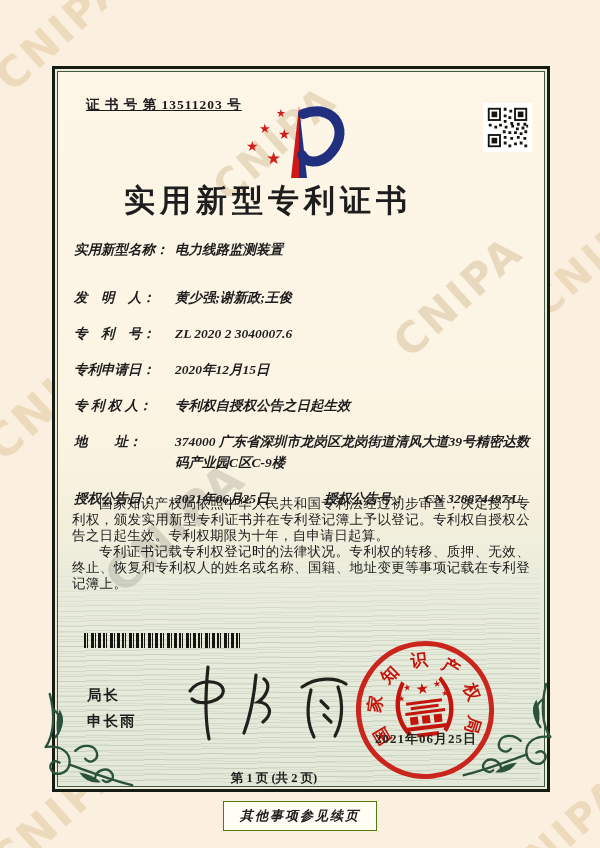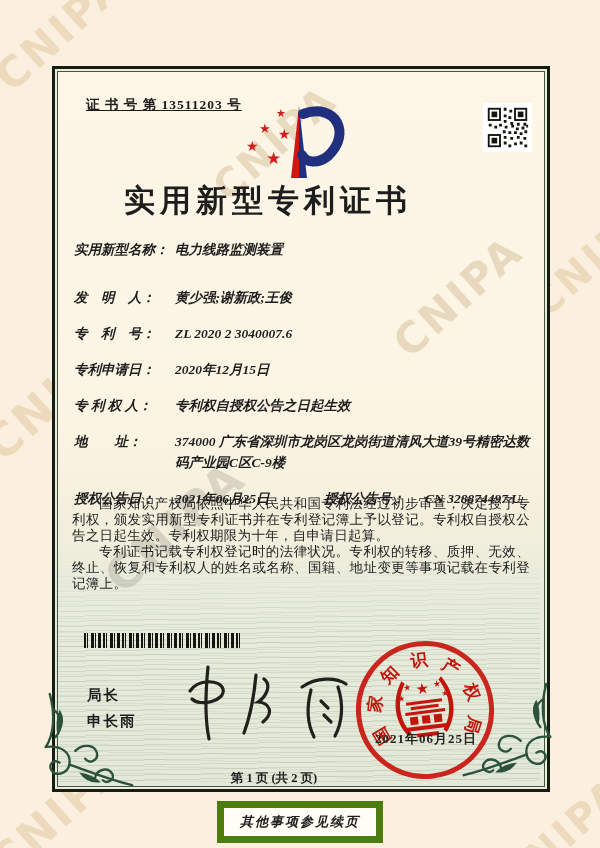--- a/index.html
+++ b/index.html
@@ -54,21 +54,21 @@
   .seal{left:356px;top:641px;width:138px;height:138px;border-radius:50%;
         border:5px solid rgba(200,21,14,0.92);box-sizing:border-box;
         transform:rotate(-7deg);z-index:2;}
   .seal-char{position:absolute;left:50%;top:50%;font-size:17px;font-weight:bold;
         color:#c4150c;font-family:"Liberation Serif","DejaVu Serif",serif;}
   .emblem{position:absolute;left:50%;top:50%;transform:translate(-50%,-52%);}
   .seal-date{left:350px;top:730px;width:152px;text-align:center;font-size:13px;
         font-weight:bold;letter-spacing:1px;color:#252520;z-index:3;}
   .pagefoot{left:52px;top:770px;width:444px;text-align:center;font-size:12.5px;font-weight:600;}
   .contbox{top:801px;left:50%;transform:translateX(-50%);background:#fffdf4;
-        border:7px solid #4d7c0f;padding:5px 16px;font-size:13px;font-weight:600;
+        border:1px solid #4d7c0f;padding:5px 16px;font-size:13px;font-weight:600;
         letter-spacing:2px;z-index:2;font-style:italic;}
   .orn{z-index:3;}
   .orn.right{transform:scaleX(-1);}
 </style>
 </head>
 <body>
 
 <div class="page">
 
   <div class="wm" style="left:-18px;top:6px;font-size:42px;">CNIPA</div>

